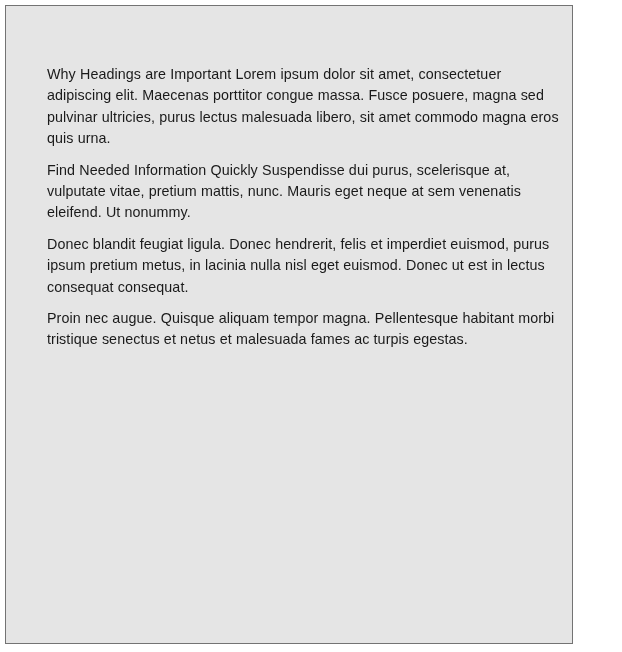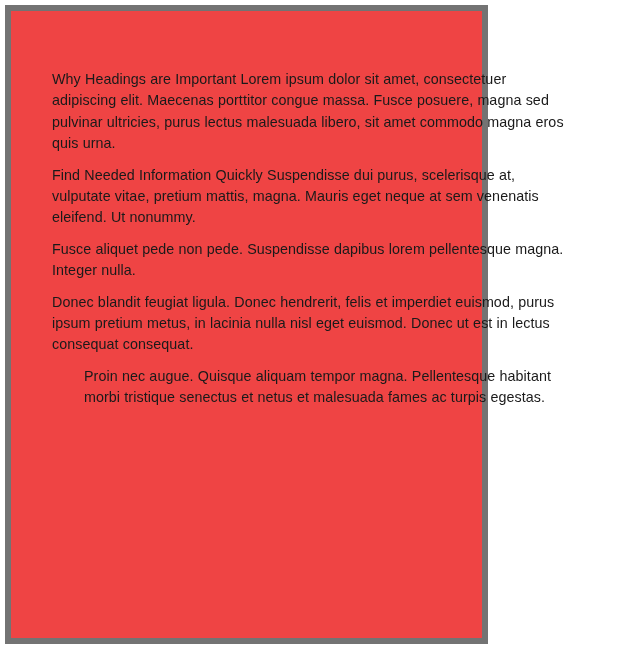--- a/index.html
+++ b/index.html
@@ -10,50 +10,48 @@
   body {
     width: 622px;
     height: 652px;
     overflow: hidden;
     font-family: "Liberation Sans", sans-serif;
   }
   .page-frame {
     position: absolute;
     left: 5px;
     top: 5px;
-    width: 483px;
+    width: 568px;
     height: 639px;
-    border: 6px solid #737373;
-    background: #ef4444;
+    border: 1px solid #737373;
+    background: #e5e5e5;
     box-sizing: border-box;
   }
   .document-body {
     position: absolute;
     left: 41px;
     top: 58px;
     width: 522px;
   }
   .paragraph {
     margin: 0 0 10px 0;
     font-size: 14.3px;
     line-height: 21.4px;
     color: #1a1a1a;
     text-align: left;
     letter-spacing: 0.005em;
     word-spacing: 0.01em;
   }
   .paragraph:last-child {
     margin-bottom: 0;
-    margin-left: 32px;
   }
 </style>
 </head>
 <body>
 
 <div class="page-frame">
   <div class="document-body">
     <p class="paragraph">Why Headings are Important Lorem ipsum dolor sit amet, consectetuer adipiscing elit. Maecenas porttitor congue massa. Fusce posuere, magna sed pulvinar ultricies, purus lectus malesuada libero, sit amet commodo magna eros quis urna.</p>
-    <p class="paragraph">Find Needed Information Quickly Suspendisse dui purus, scelerisque at, vulputate vitae, pretium mattis, magna. Mauris eget neque at sem venenatis eleifend. Ut nonummy.</p>
-    <p class="paragraph">Fusce aliquet pede non pede. Suspendisse dapibus lorem pellentesque magna. Integer nulla.</p>
+    <p class="paragraph">Find Needed Information Quickly Suspendisse dui purus, scelerisque at, vulputate vitae, pretium mattis, nunc. Mauris eget neque at sem venenatis eleifend. Ut nonummy.</p>
     <p class="paragraph">Donec blandit feugiat ligula. Donec hendrerit, felis et imperdiet euismod, purus ipsum pretium metus, in lacinia nulla nisl eget euismod. Donec ut est in lectus consequat consequat.</p>
     <p class="paragraph">Proin nec augue. Quisque aliquam tempor magna. Pellentesque habitant morbi tristique senectus et netus et malesuada fames ac turpis egestas.</p>
   </div>
 </div>
 
 </body></html>

